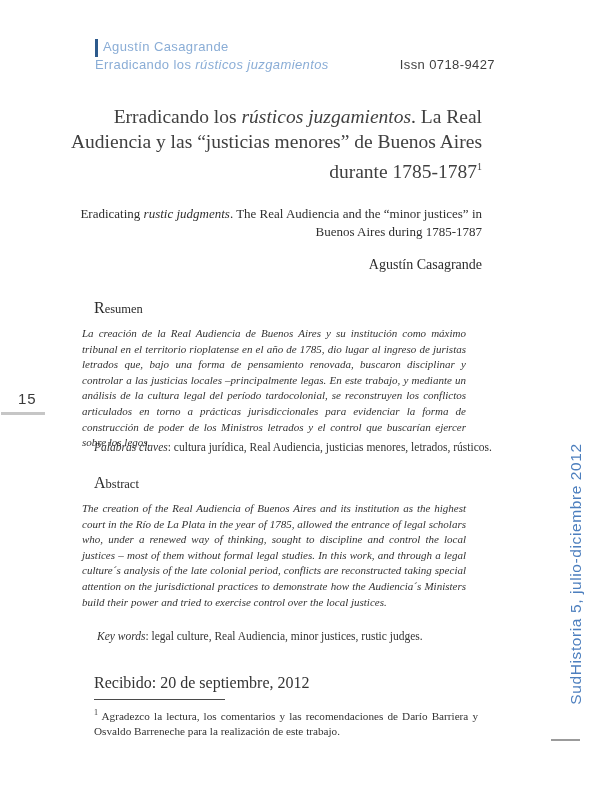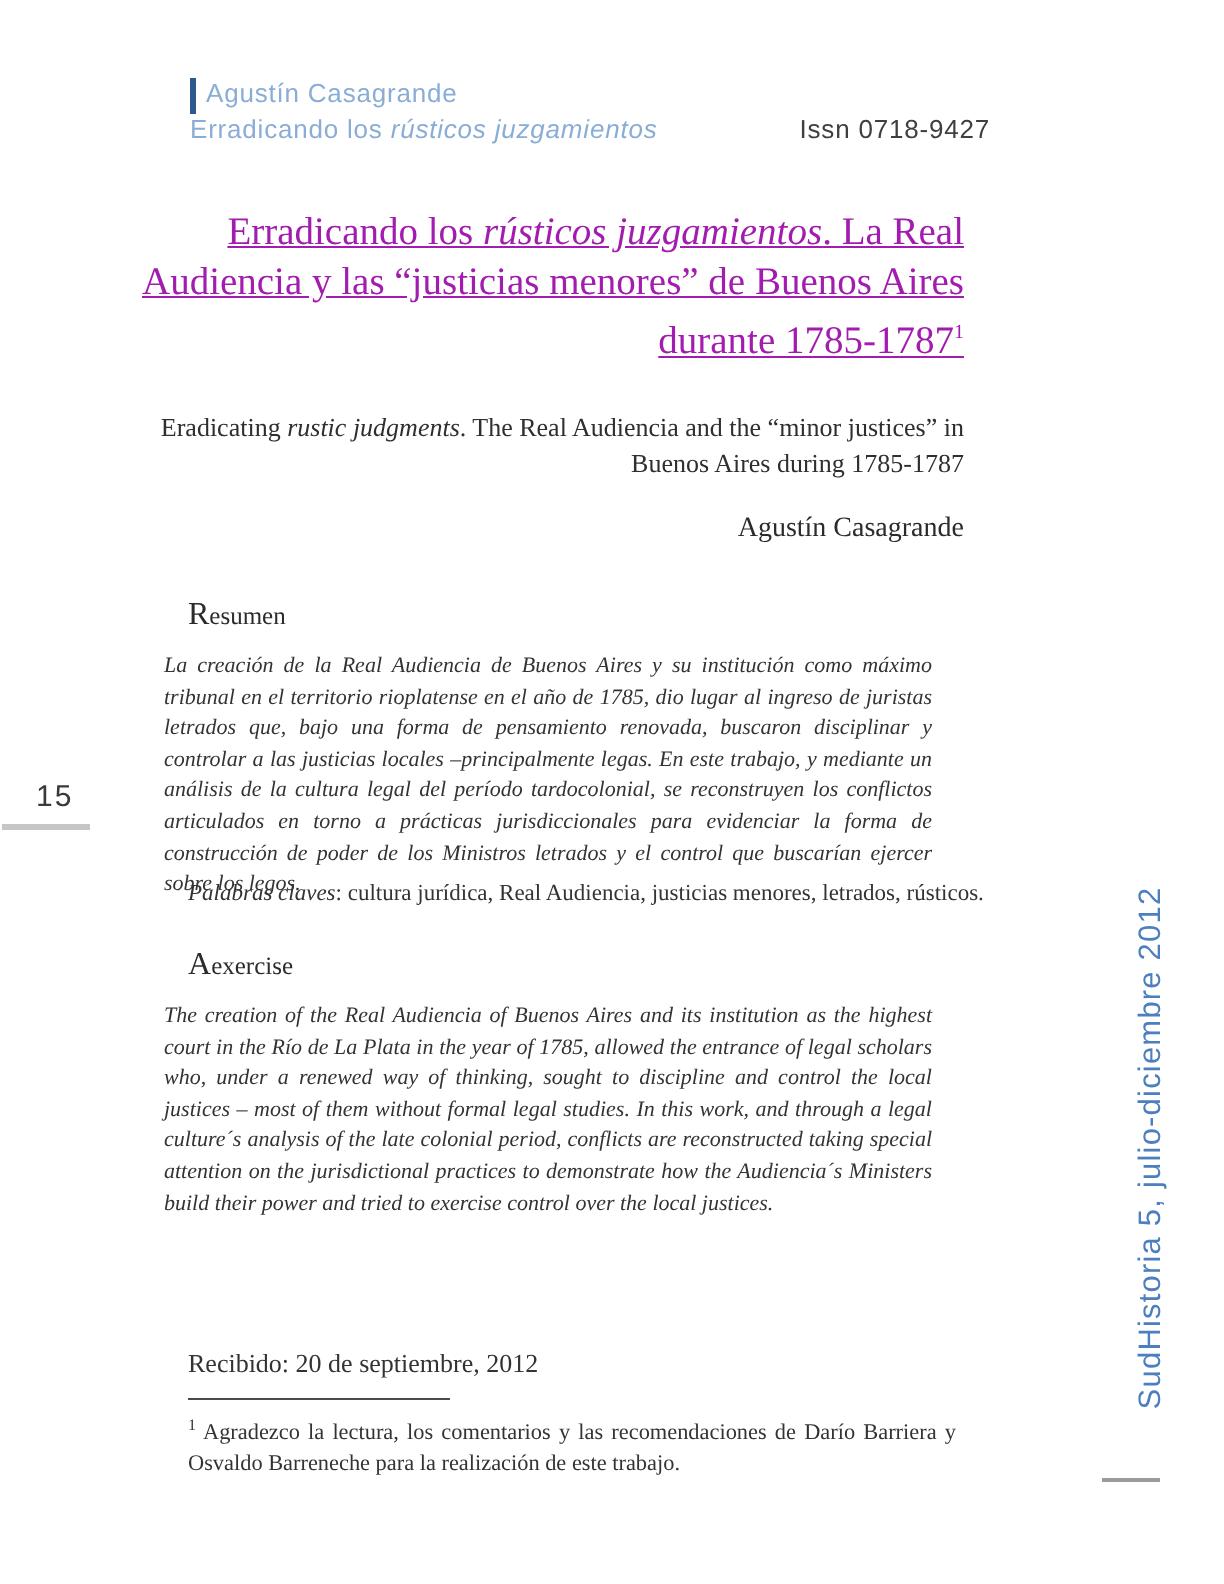--- a/index.html
+++ b/index.html
@@ -24,21 +24,21 @@
     font-size:13px; letter-spacing:0.4px; color:#8aadd6; white-space:nowrap;
   }
   .hdr-issn {
     position:absolute; top:57px; right:117px;
     font-family:"Liberation Sans", sans-serif;
     font-size:13px; letter-spacing:0.4px; color:#3f3f3f; white-space:nowrap;text-align:right;
   }
   
   .title-es {
     position:absolute; left:60px; top:104px; width:422px;
-    font-size:19.5px; line-height:25px; text-align:right; color:#a21caf;text-decoration:underline;
+    font-size:19.5px; line-height:25px; text-align:right; color:#404040;
   }
   .title-es sup { font-size:10px; }
   .title-en {
     position:absolute; left:60px; top:205px; width:422px;
     font-size:13px; line-height:18px; text-align:right; color:#2f2f2f;
   }
   .author-block {
     position:absolute; left:60px; top:255px; width:422px;
     font-size:14px; line-height:19px; text-align:right; color:#2b2b2b;
   }
@@ -49,21 +49,21 @@
   .abs-heading { top:474px; }
   .body-par {
     position:absolute; left:82px; width:384px;
     font-size:11px; line-height:15.6px; text-align:justify; color:#333333;font-style:italic;
   }
   .res-body { top:326px; }
   .abs-body { top:501px; }
   .kw-line { position:absolute; left:94px; font-size:11.5px; color:#333333; white-space:nowrap; }
   .res-kw { top:441px; }
   .abs-kw { top:630px; left:97px; }
-  .received { position:absolute; left:94px; top:674px; font-size:13px; color:#333333; white-space:nowrap;text-align:center; }
+  .received { position:absolute; left:94px; top:674px; font-size:16px; color:#333333; white-space:nowrap;text-align:center; }
   
   .fn-rule { position:absolute; left:94px; top:699px; width:131px; border-top:1px solid #4a4a4a; }
   .footnote {
     position:absolute; left:94px; top:705px; width:384px;
     font-size:11.2px; line-height:15px; text-align:justify; color:#333333;
   }
   .footnote sup { font-size:8px; }
   
   .page-num {
     position:absolute; left:18px; top:390px;
@@ -95,22 +95,23 @@
   <div class="title-en"><span>Eradicating </span><span class="it">rustic judgments</span><span>. The Real Audiencia and the “minor justices” in Buenos Aires during 1785-1787</span></div>
 
   <div class="author-block">
     <div>Agustín Casagrande</div>
   </div>
 
   <div class="sec-heading res-heading"><span class="big">R</span><span>esumen</span></div>
   <div class="body-par res-body">La creación de la Real Audiencia de Buenos Aires y su institución como máximo tribunal en el territorio rioplatense en el año de 1785, dio lugar al ingreso de juristas letrados que, bajo una forma de pensamiento renovada, buscaron disciplinar y controlar a las justicias locales –principalmente legas. En este trabajo, y mediante un análisis de la cultura legal del período tardocolonial, se reconstruyen los conflictos articulados en torno a prácticas jurisdiccionales para evidenciar la forma de construcción de poder de los Ministros letrados y el control que buscarían ejercer sobre los legos.</div>
   <div class="kw-line res-kw"><span class="it">Palabras claves</span><span>: cultura jurídica, Real Audiencia, justicias menores, letrados, rústicos.</span></div>
 
-  <div class="sec-heading abs-heading"><span class="big">A</span><span>exercise</span></div>
+  <div class="sec-heading abs-heading"><span class="big">A</span><span>bstract</span></div>
   <div class="body-par abs-body">The creation of the Real Audiencia of Buenos Aires and its institution as the highest court in the Río de La Plata in the year of 1785, allowed the entrance of legal scholars who, under a renewed way of thinking, sought to discipline and control the local justices – most of them without formal legal studies. In this work, and through a legal culture´s analysis of the late colonial period, conflicts are reconstructed taking special attention on the jurisdictional practices to demonstrate how the Audiencia´s Ministers build their power and tried to exercise control over the local justices.</div>
+  <div class="kw-line abs-kw"><span class="it">Key words</span><span>: legal culture, Real Audiencia, minor justices, rustic judges.</span></div>
 
   <div class="received">Recibido: 20 de septiembre, 2012</div>
 
   <div class="fn-rule"></div>
   <div class="footnote"><sup>1</sup> <span>Agradezco la lectura, los comentarios y las recomendaciones de Darío Barriera y Osvaldo Barreneche para la realización de este trabajo.</span></div>
 
   <div class="page-num">15</div>
   <div class="page-num-line"></div>
 
   <div class="side-text">SudHistoria 5, julio-diciembre 2012</div>

